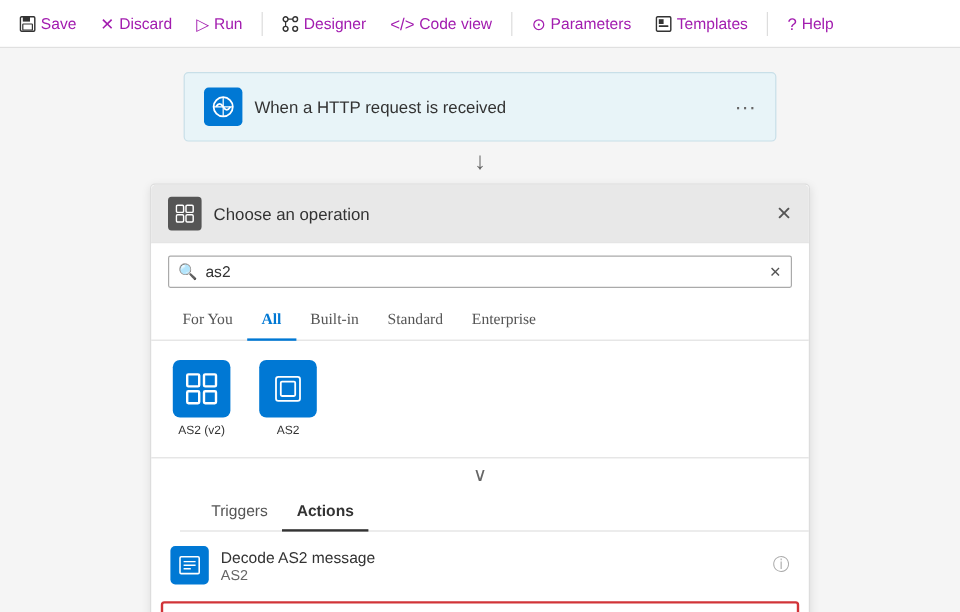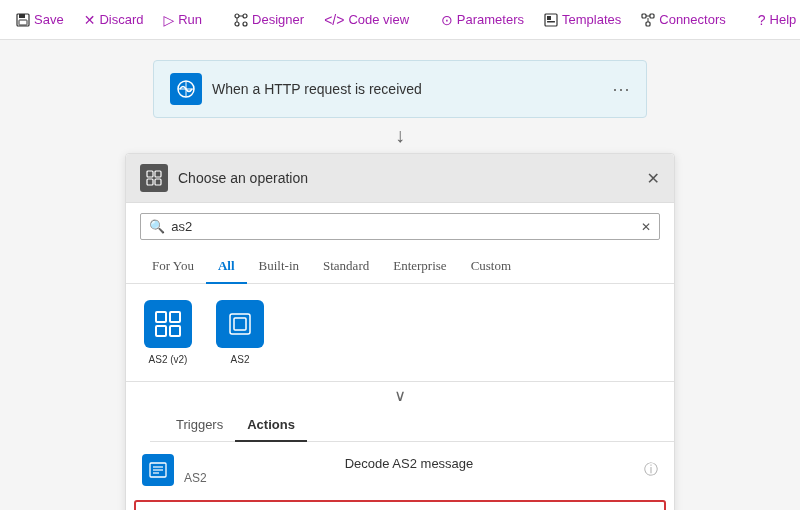--- a/index.html
+++ b/index.html
@@ -287,21 +287,20 @@
       font-size: 14px;
       flex-shrink: 0;
     }
     .action-text {
       flex: 1;
     }
     .action-name {
       font-size: 13px;
       color: #333;
       font-weight: 500;
-      text-align: center;
     }
     .action-sub {
       font-size: 12px;
       color: #666;
     }
     .action-info {
       color: #aaa;
       font-size: 14px;
       cursor: pointer;
     }
@@ -364,32 +363,20 @@
     <span class="toolbar-icon">
       <svg width="14" height="14" viewBox="0 0 14 14" fill="none">
         <rect x="1" y="1" width="12" height="12" rx="1" stroke="#333" stroke-width="1.2" fill="none"></rect>
         <rect x="3" y="3" width="4" height="4" fill="#333"></rect>
         <rect x="3" y="8" width="8" height="1.5" rx="0.5" fill="#333"></rect>
       </svg>
     </span>
     <span>Templates</span>
   </div>
 
-  <div class="toolbar-item">
-    <span class="toolbar-icon">
-      <svg width="14" height="14" viewBox="0 0 14 14" fill="none">
-        <rect x="1" y="1" width="4" height="4" rx="1" stroke="#333" stroke-width="1.2" fill="none"></rect>
-        <rect x="9" y="1" width="4" height="4" rx="1" stroke="#333" stroke-width="1.2" fill="none"></rect>
-        <rect x="5" y="9" width="4" height="4" rx="1" stroke="#333" stroke-width="1.2" fill="none"></rect>
-        <line x1="5" y1="3" x2="9" y2="3" stroke="#333" stroke-width="1"></line>
-        <line x1="7" y1="5" x2="7" y2="9" stroke="#333" stroke-width="1"></line>
-      </svg>
-    </span>
-    <span>Connectors</span>
-  </div>
 
   <div class="toolbar-sep"></div>
 
   <div class="toolbar-item">
     <span class="toolbar-icon">?</span>
     <span>Help</span>
   </div>
 </div>
 
 <div class="canvas">
@@ -431,21 +418,20 @@
         <span class="search-clear">✕</span>
       </div>
     </div>
 
     <div class="tabs-row">
       <div class="tab-item">For You</div>
       <div class="tab-item active">All</div>
       <div class="tab-item">Built-in</div>
       <div class="tab-item">Standard</div>
       <div class="tab-item">Enterprise</div>
-      <div class="tab-item">Custom</div>
     </div>
 
     <div class="cards-area">
       <div class="connector-card">
         <div class="card-icon">
           <svg width="28" height="28" viewBox="0 0 28 28" fill="none">
             <rect x="2" y="2" width="10" height="10" rx="1" stroke="white" stroke-width="2" fill="none"></rect>
             <rect x="16" y="2" width="10" height="10" rx="1" stroke="white" stroke-width="2" fill="none"></rect>
             <rect x="2" y="16" width="10" height="10" rx="1" stroke="white" stroke-width="2" fill="none"></rect>
             <rect x="16" y="16" width="10" height="10" rx="1" stroke="white" stroke-width="2" fill="none"></rect>

